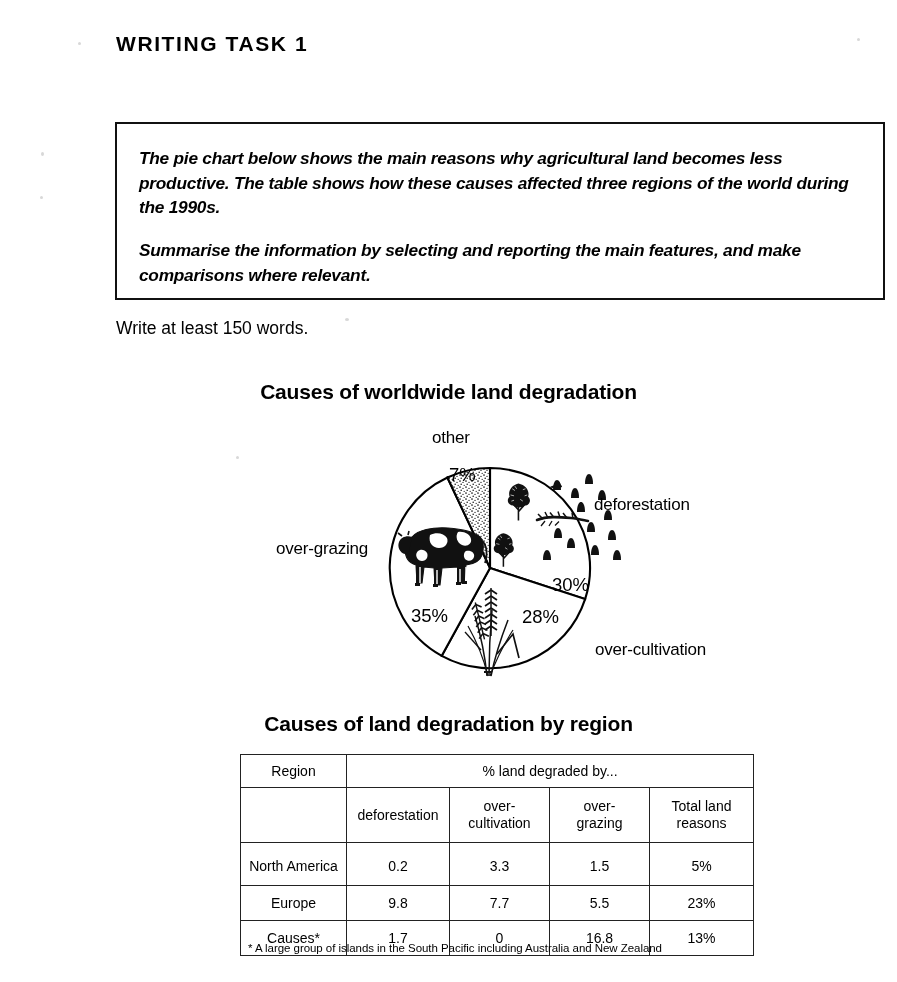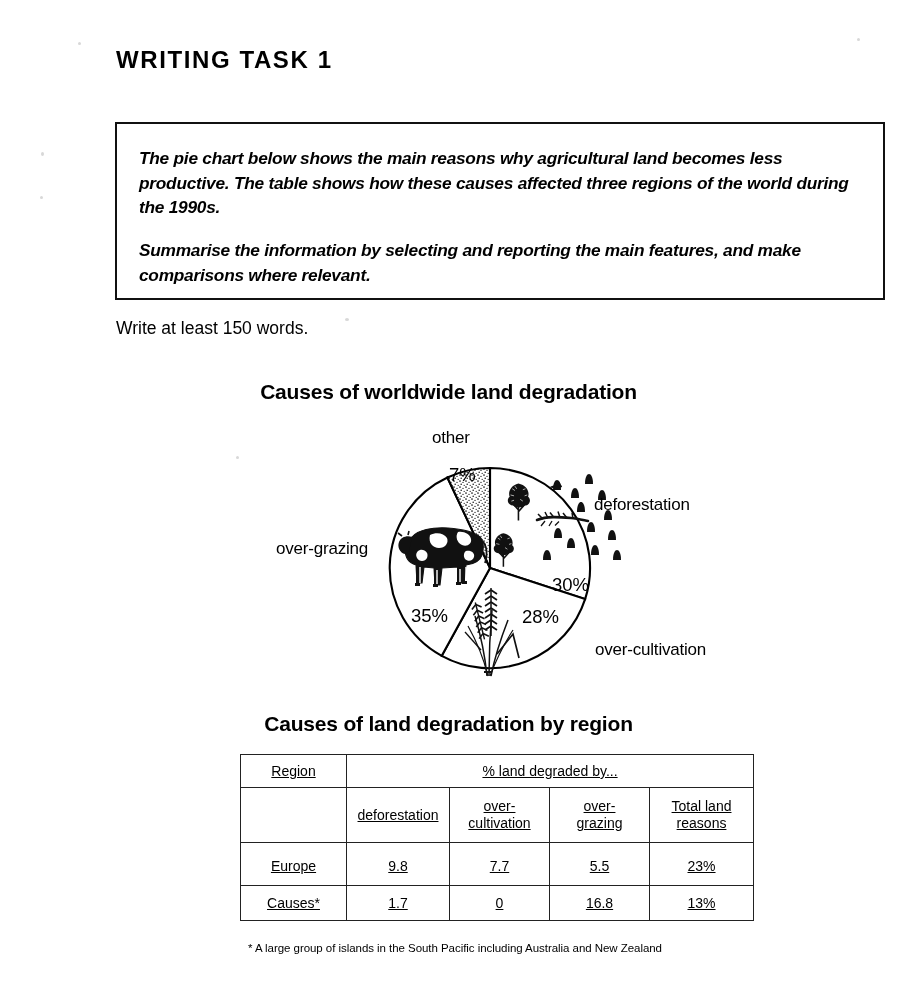--- a/index.html
+++ b/index.html
@@ -18,22 +18,22 @@
   }
   .page {
     position: absolute;
     inset: 0;
   }
 
   
   .task-heading {
     position: absolute;
     left: 116px;
-    top: 30px;
-    font-size: 24px;
+    top: 18px;
+    font-size: 21px;
     font-weight: bold;
     letter-spacing: 1.6px;
   }
   .task-subline {
     position: absolute;
     left: 116px;
     top: 74px;
     font-size: 17.5px;
     font-weight: normal;
     letter-spacing: -0.1px;
@@ -117,21 +117,20 @@
   .pct-deforest     { left: 297px;  top: 154px;}
   .pct-overcult     { left: 267px;  top: 186px;}
   .pct-overgraze    { left: 156px;  top: 185px;}
 
   
   .region-table-wrap {
     position: absolute;
     left: 240px;
     top: 754px;
     width: 513px;
-    text-decoration: underline;
   }
   table.region-table {
     border-collapse: collapse;
     width: 513px;
     background: #fff;
     table-layout: fixed;
   }
   table.region-table th,
   table.region-table td {
     border: 1px solid #222;
@@ -355,20 +354,27 @@
             <span>grazing</span>
           </td>
           <td class="sub-hdr">
             <span>Total land</span><br>
             <span>reasons</span>
           </td>
         </tr>
       </thead>
       <tbody>
         <tr>
+          <td>North America</td>
+          <td>0.2</td>
+          <td>3.3</td>
+          <td>1.5</td>
+          <td>5%</td>
+        </tr>
+        <tr>
           <td>Europe</td>
           <td>9.8</td>
           <td>7.7</td>
           <td>5.5</td>
           <td>23%</td>
         </tr>
         <tr>
           <td>Causes*</td>
           <td>1.7</td>
           <td>0</td>

